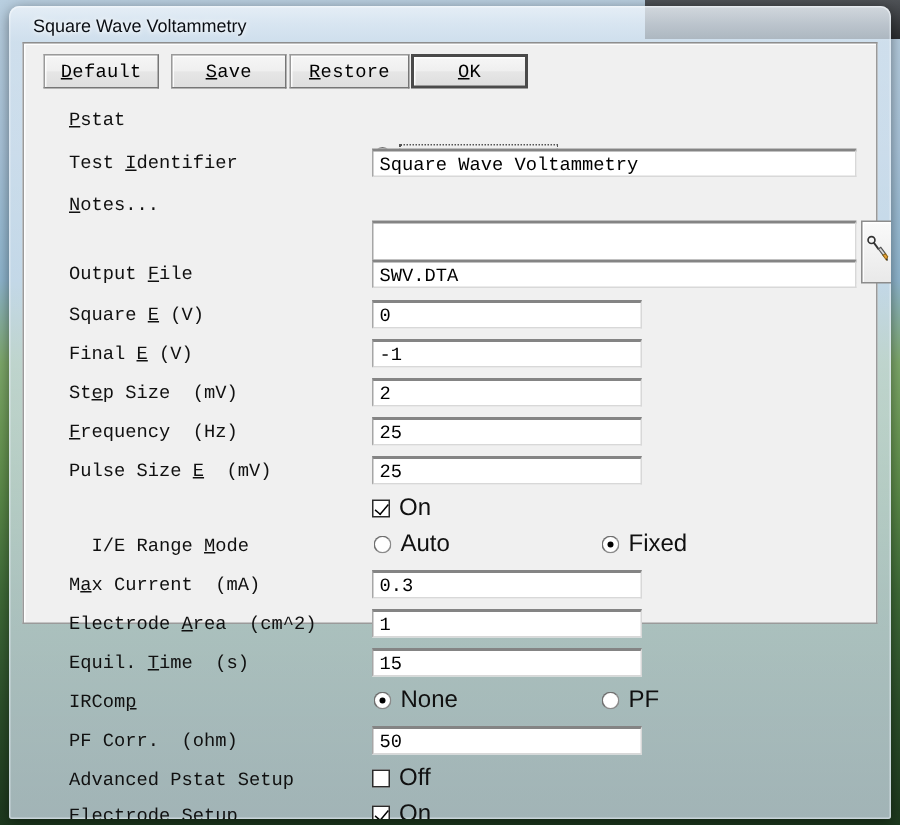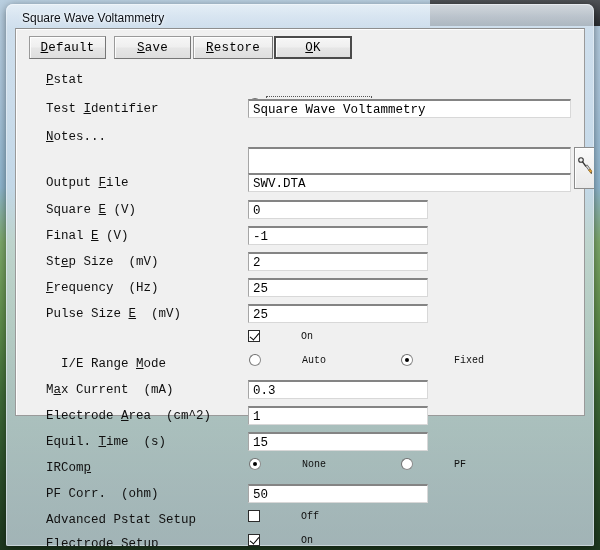--- a/index.html
+++ b/index.html
@@ -153,22 +153,22 @@
     background: linear-gradient(180deg,#fafafa,#e9e9e9);
     border: 1px solid #8c8c8c;
     box-shadow: 1px 1px 0 rgba(255,255,255,.9) inset;
     display:flex; align-items:center; justify-content:center;
   }
 
   
   .ctrl {
     position: absolute;
     display: flex; align-items: center;
-    font-family: Liberation Mono, monospace;
-    font-size: 10px; color: #101010; gap: 35px;
+    font-family: Liberation Sans, sans-serif;
+    font-size: 16px; color: #101010;
   }
   .cb {
     width: 12px; height: 12px;
     box-sizing: border-box;
     background: #fff;
     border: 1px solid #2b2b2b;
     position: relative;
     margin-right: 6px;
     flex: none;
   }

